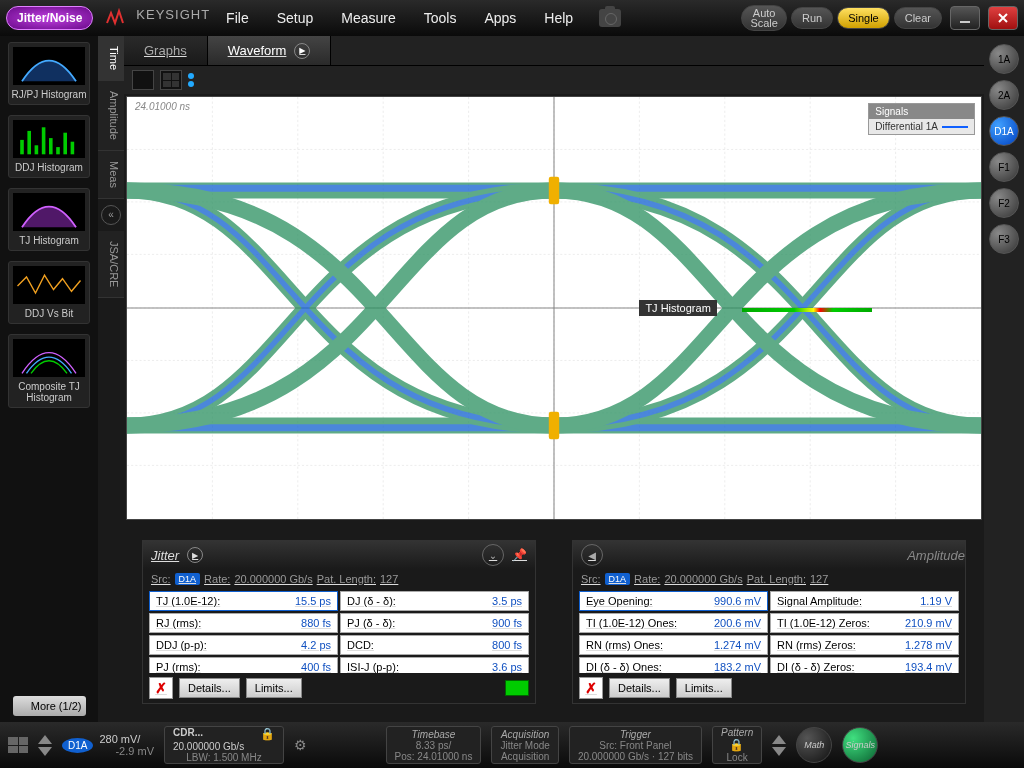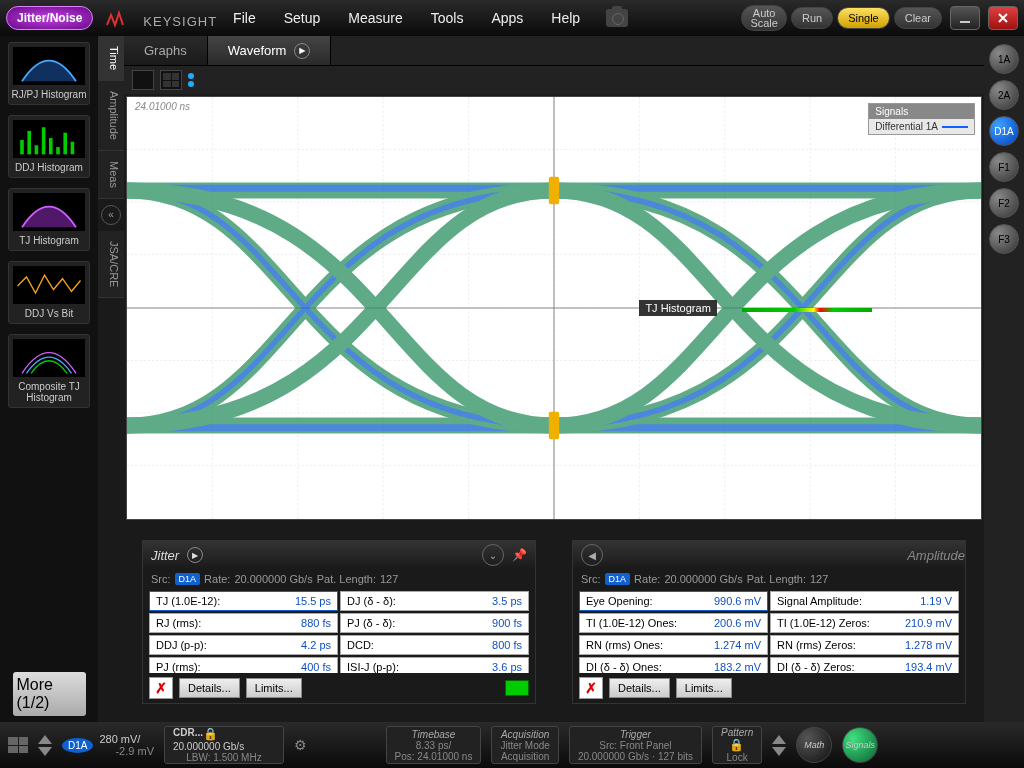--- a/index.html
+++ b/index.html
@@ -1,48 +1,48 @@
 <!DOCTYPE html>
 <html><head>
 <meta charset="utf-8">
 <style>
 * { box-sizing: border-box; margin: 0; padding: 0; font-family: Arial, sans-serif; }
 body { width: 1024px; height: 768px; background: #1a1a1a; color: #ddd; overflow: hidden; position: relative; }
 
 
 .topbar { height: 36px; background: linear-gradient(#2a2a2a,#0a0a0a); display: flex; align-items: center; padding: 0 6px; gap: 4px; }
 .mode-badge { background: radial-gradient(ellipse at center,#c040e0,#6a0a8a); border: 1px solid #e080ff; border-radius: 16px; padding: 4px 10px; font-size: 12px; color: #fff; font-weight: bold; }
-.logo { margin-left: 8px; height: 22px; display:flex; align-items:flex-end; gap:18px; }
+.logo { margin-left: 8px; height: 22px; display:flex; align-items:flex-start; gap:11px; }
 .logo-sym { width:20px; height:20px; }
 .logo-txt { color:#aaa; font-size:13px; letter-spacing:1px; }
 .menu-item { color: #eee; font-size: 14px; padding: 4px 12px; cursor: pointer; }
 .cam-icon { width:22px; height:18px; background:#444; border-radius:3px; position:relative; margin-left:10px; }
 .cam-icon:before { content:''; position:absolute; top:-3px; left:6px; width:10px; height:4px; background:#444; border-radius:2px 2px 0 0; }
 .cam-icon:after { content:''; position:absolute; top:4px; left:6px; width:10px; height:10px; border:1px solid #666; border-radius:50%; }
 .spacer { flex:1; }
 .pill-btn { border-radius: 14px; padding: 4px 10px; font-size: 11px; border: 1px solid #444; cursor:pointer; background: linear-gradient(#555,#333); color:#ccc; }
 .pill-btn.yellow { background: linear-gradient(#ffe060,#d0a000); color:#000; }
 .pill-btn.stack { line-height:10px; text-align:center; padding:2px 8px; }
 .win-btn { width:30px; height:24px; background:linear-gradient(#555,#222); border:1px solid #666; border-radius:4px; display:flex; align-items:center; justify-content:center; margin-left:4px; cursor:pointer; }
 .win-x { background:linear-gradient(#e04040,#a01010); }
 
 
 .main { display:flex; height: calc(100% - 36px - 46px); }
 .left-rail { width: 98px; background:#111; display:flex; flex-direction:column; align-items:center; gap:10px; padding:6px 0; }
 .thumb { width:82px; background:#222; border:1px solid #333; border-radius:3px; text-align:center; padding-bottom:4px; cursor:pointer; }
 .thumb-img { height:38px; margin:4px; background:#000; position:relative; }
 .thumb-label { font-size:10px; color:#ccc; }
-.more-btn { width:73px; background:linear-gradient(#ddd,#aaa); color:#000; font-size:16px; padding:4px; border-radius:3px; margin-top:auto; cursor:pointer; text-align:left; }
+.more-btn { width:73px; background:linear-gradient(#ddd,#aaa); color:#000; font-size:11px; padding:4px; border-radius:3px; margin-top:auto; cursor:pointer; text-align:right; }
 
 .side-tabs { width:26px; background:#1a1a1a; display:flex; flex-direction:column; }
 .vtab { writing-mode: vertical-rl; padding:10px 4px; font-size:11px; color:#999; border-bottom:1px solid #333; background:#222; cursor:pointer; text-align:center; }
 .vtab.active { background:#333; color:#fff; }
 .collapse-btn { width:20px; height:20px; border:1px solid #555; border-radius:50%; margin:6px auto; display:flex; align-items:center; justify-content:center; font-size:10px; color:#999; cursor:pointer; }
 
-.center { flex:1; display:flex; flex-direction:column; background:#1a1a1a; }
+.center { flex:1; display:flex; flex-direction:column; background:#1a1a1a;text-decoration:underline; }
 .tabs-row { height:30px; display:flex; align-items:stretch; background:#222; border-bottom:1px solid #000; }
 .tab { padding:6px 20px; font-size:13px; color:#aaa; background:linear-gradient(#2a2a2a,#1a1a1a); border-right:1px solid #000; cursor:pointer; display:flex; align-items:center; gap:8px; }
 .tab.active { background:linear-gradient(#444,#2a2a2a); color:#fff; }
 .play-circ { width:16px; height:16px; border:1px solid #888; border-radius:50%; display:inline-flex; align-items:center; justify-content:center; font-size:8px; }
 .mini-toolbar { height:28px; background:#222; display:flex; align-items:center; gap:6px; padding:0 8px; }
 .mini-sq { width:22px; height:20px; border:1px solid #444; background:#111; cursor:pointer; }
 .mini-dots { display:flex; flex-direction:column; gap:2px; }
 .mini-dots span { width:6px; height:6px; background:#2af; border-radius:50%; display:block; }
 
 .plot-wrap { flex:1; position:relative; background:#fff; margin:2px; border:1px solid #444; }
@@ -409,21 +409,21 @@
       <div class="tri-dn"></div>
     </div>
   <div class="scale-box">
     <span class="d1a-chip">D1A</span>
     <div>
         <div>280 mV/</div>
         <div style="color:#888;margin-left:16px">-2.9 mV</div>
       </div>
   </div>
   <div class="status-box" style="min-width:120px">
-    <div style="display:flex;justify-content:flex-start">
+    <div style="display:flex;justify-content:space-between">
         <b>CDR...</b>
         <span class="lock-icon">🔒</span>
       </div>
     <div>20.000000 Gb/s</div>
       <div class="status-val">LBW: 1.500 MHz</div>
   </div>
   <span class="gear">⚙</span>
   <div style="flex:0.3"></div>
   <div class="status-box">
     <div class="status-title">Timebase</div>

